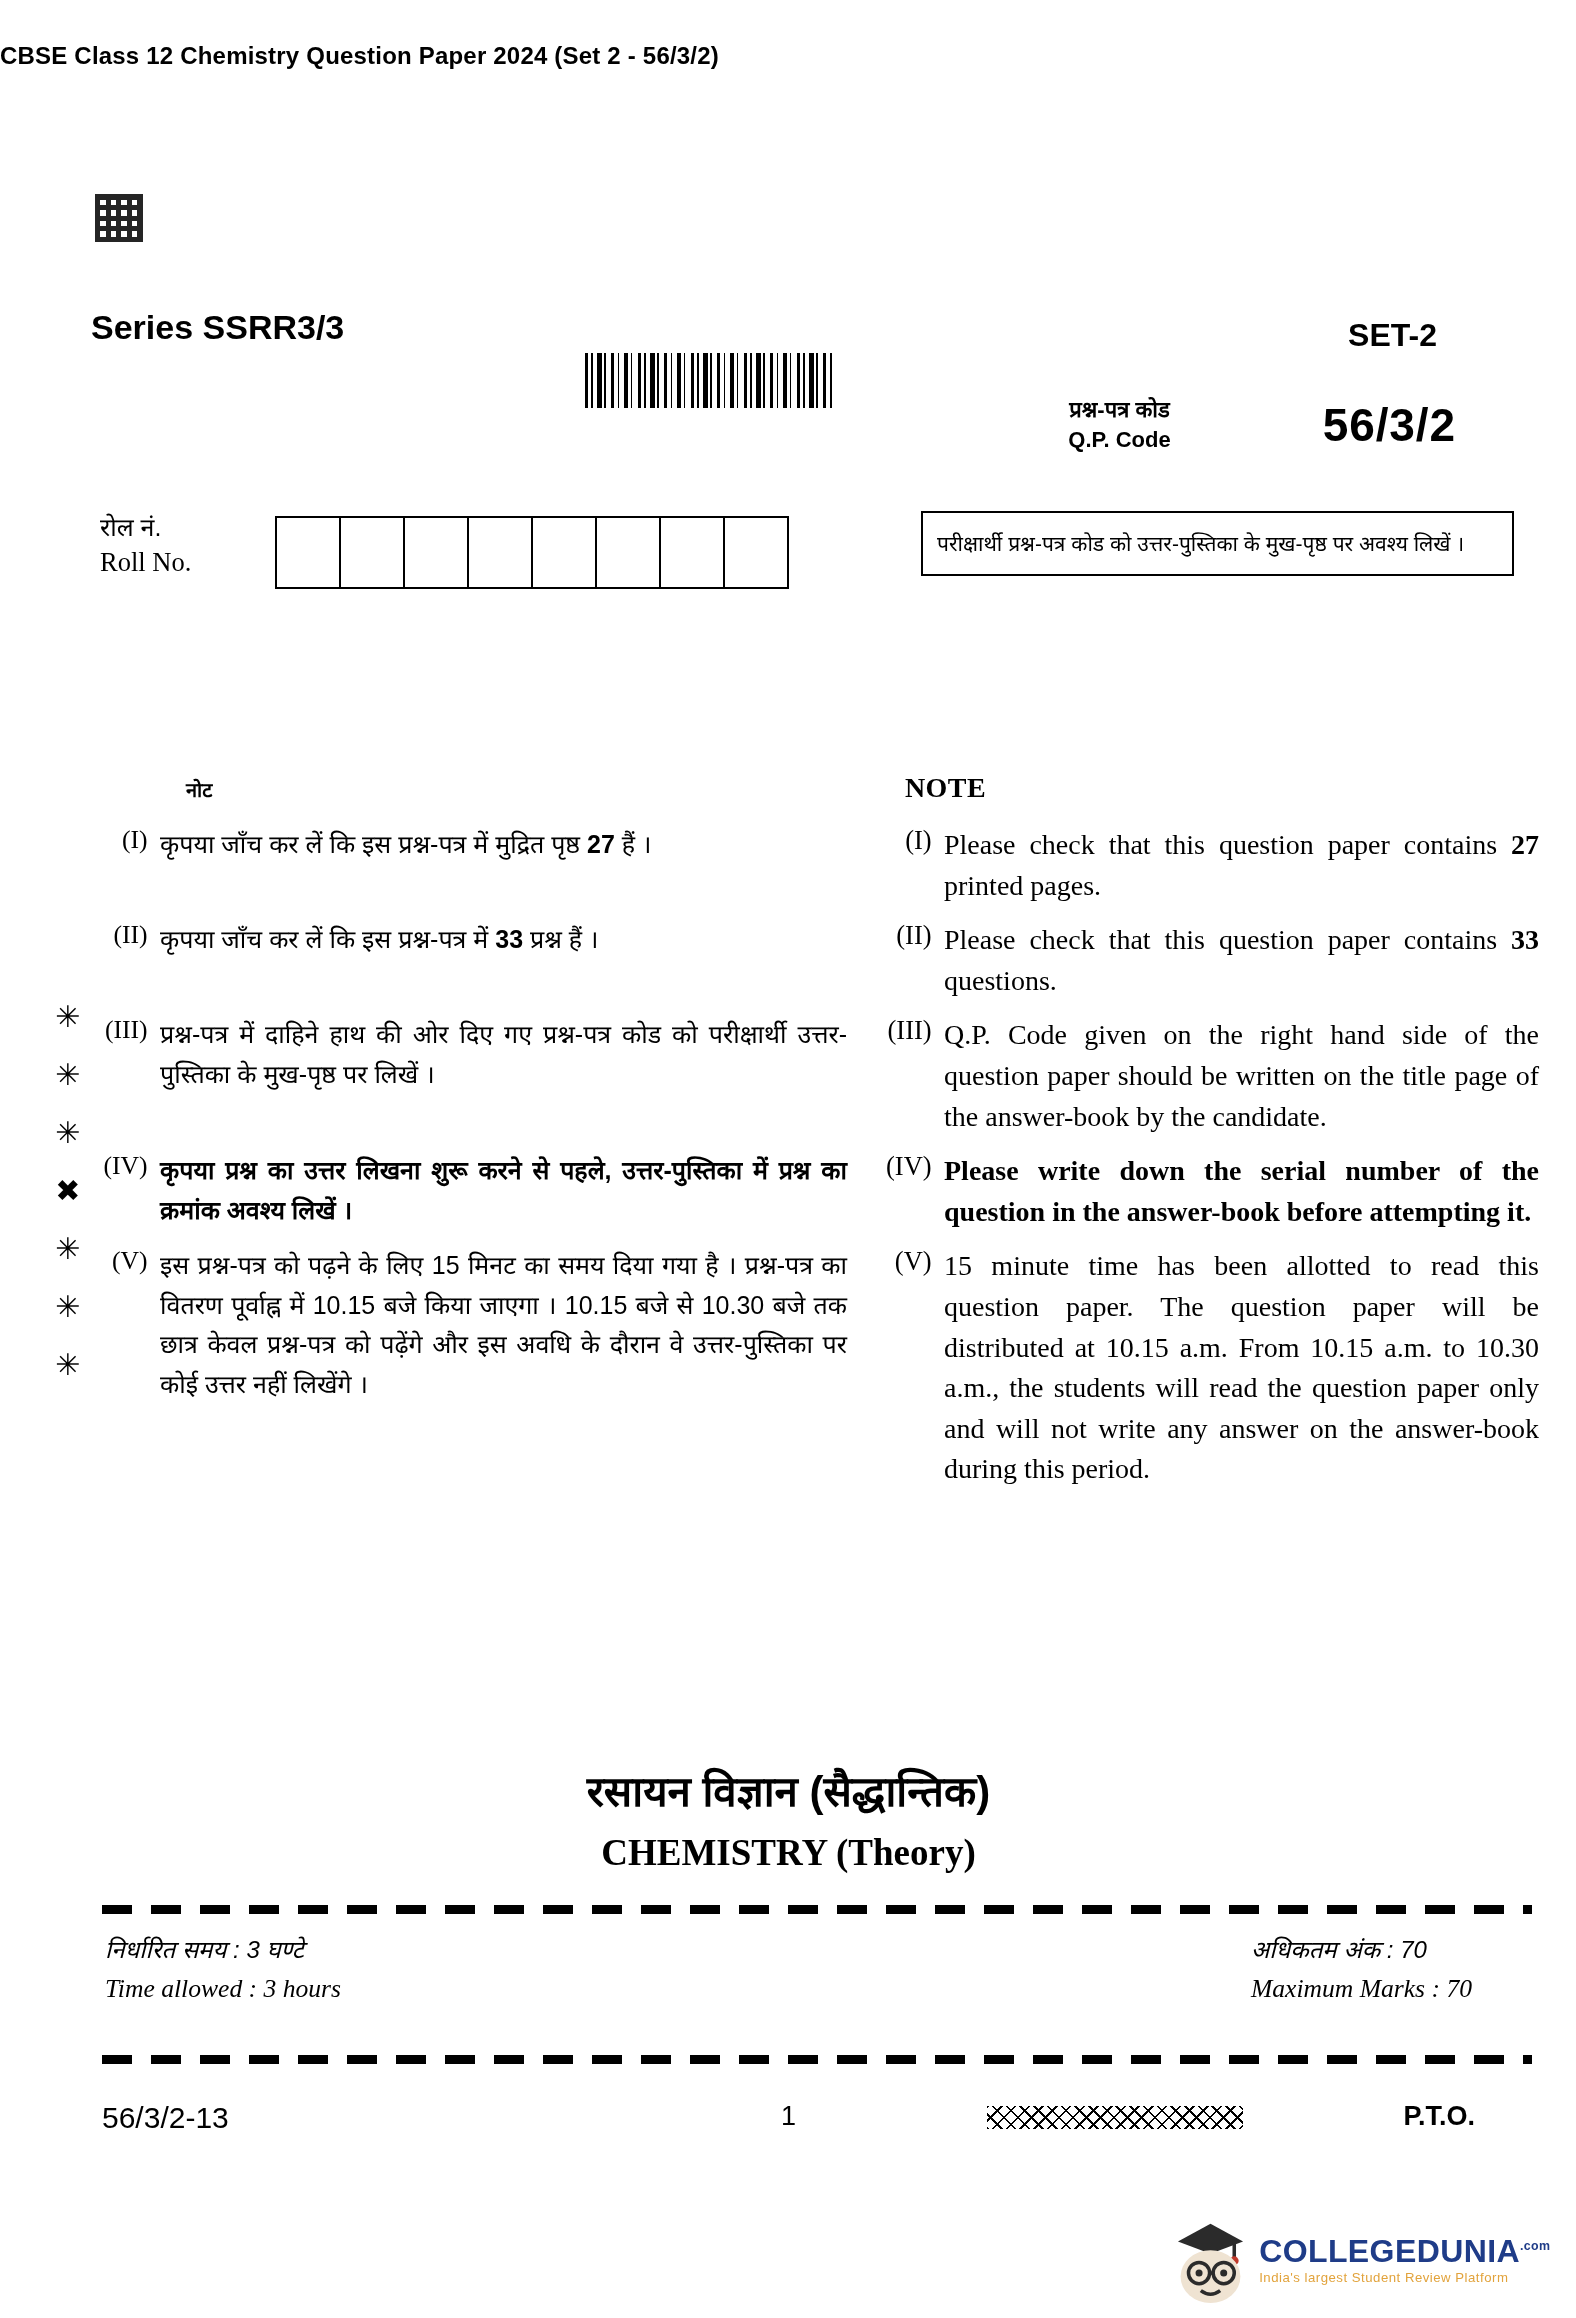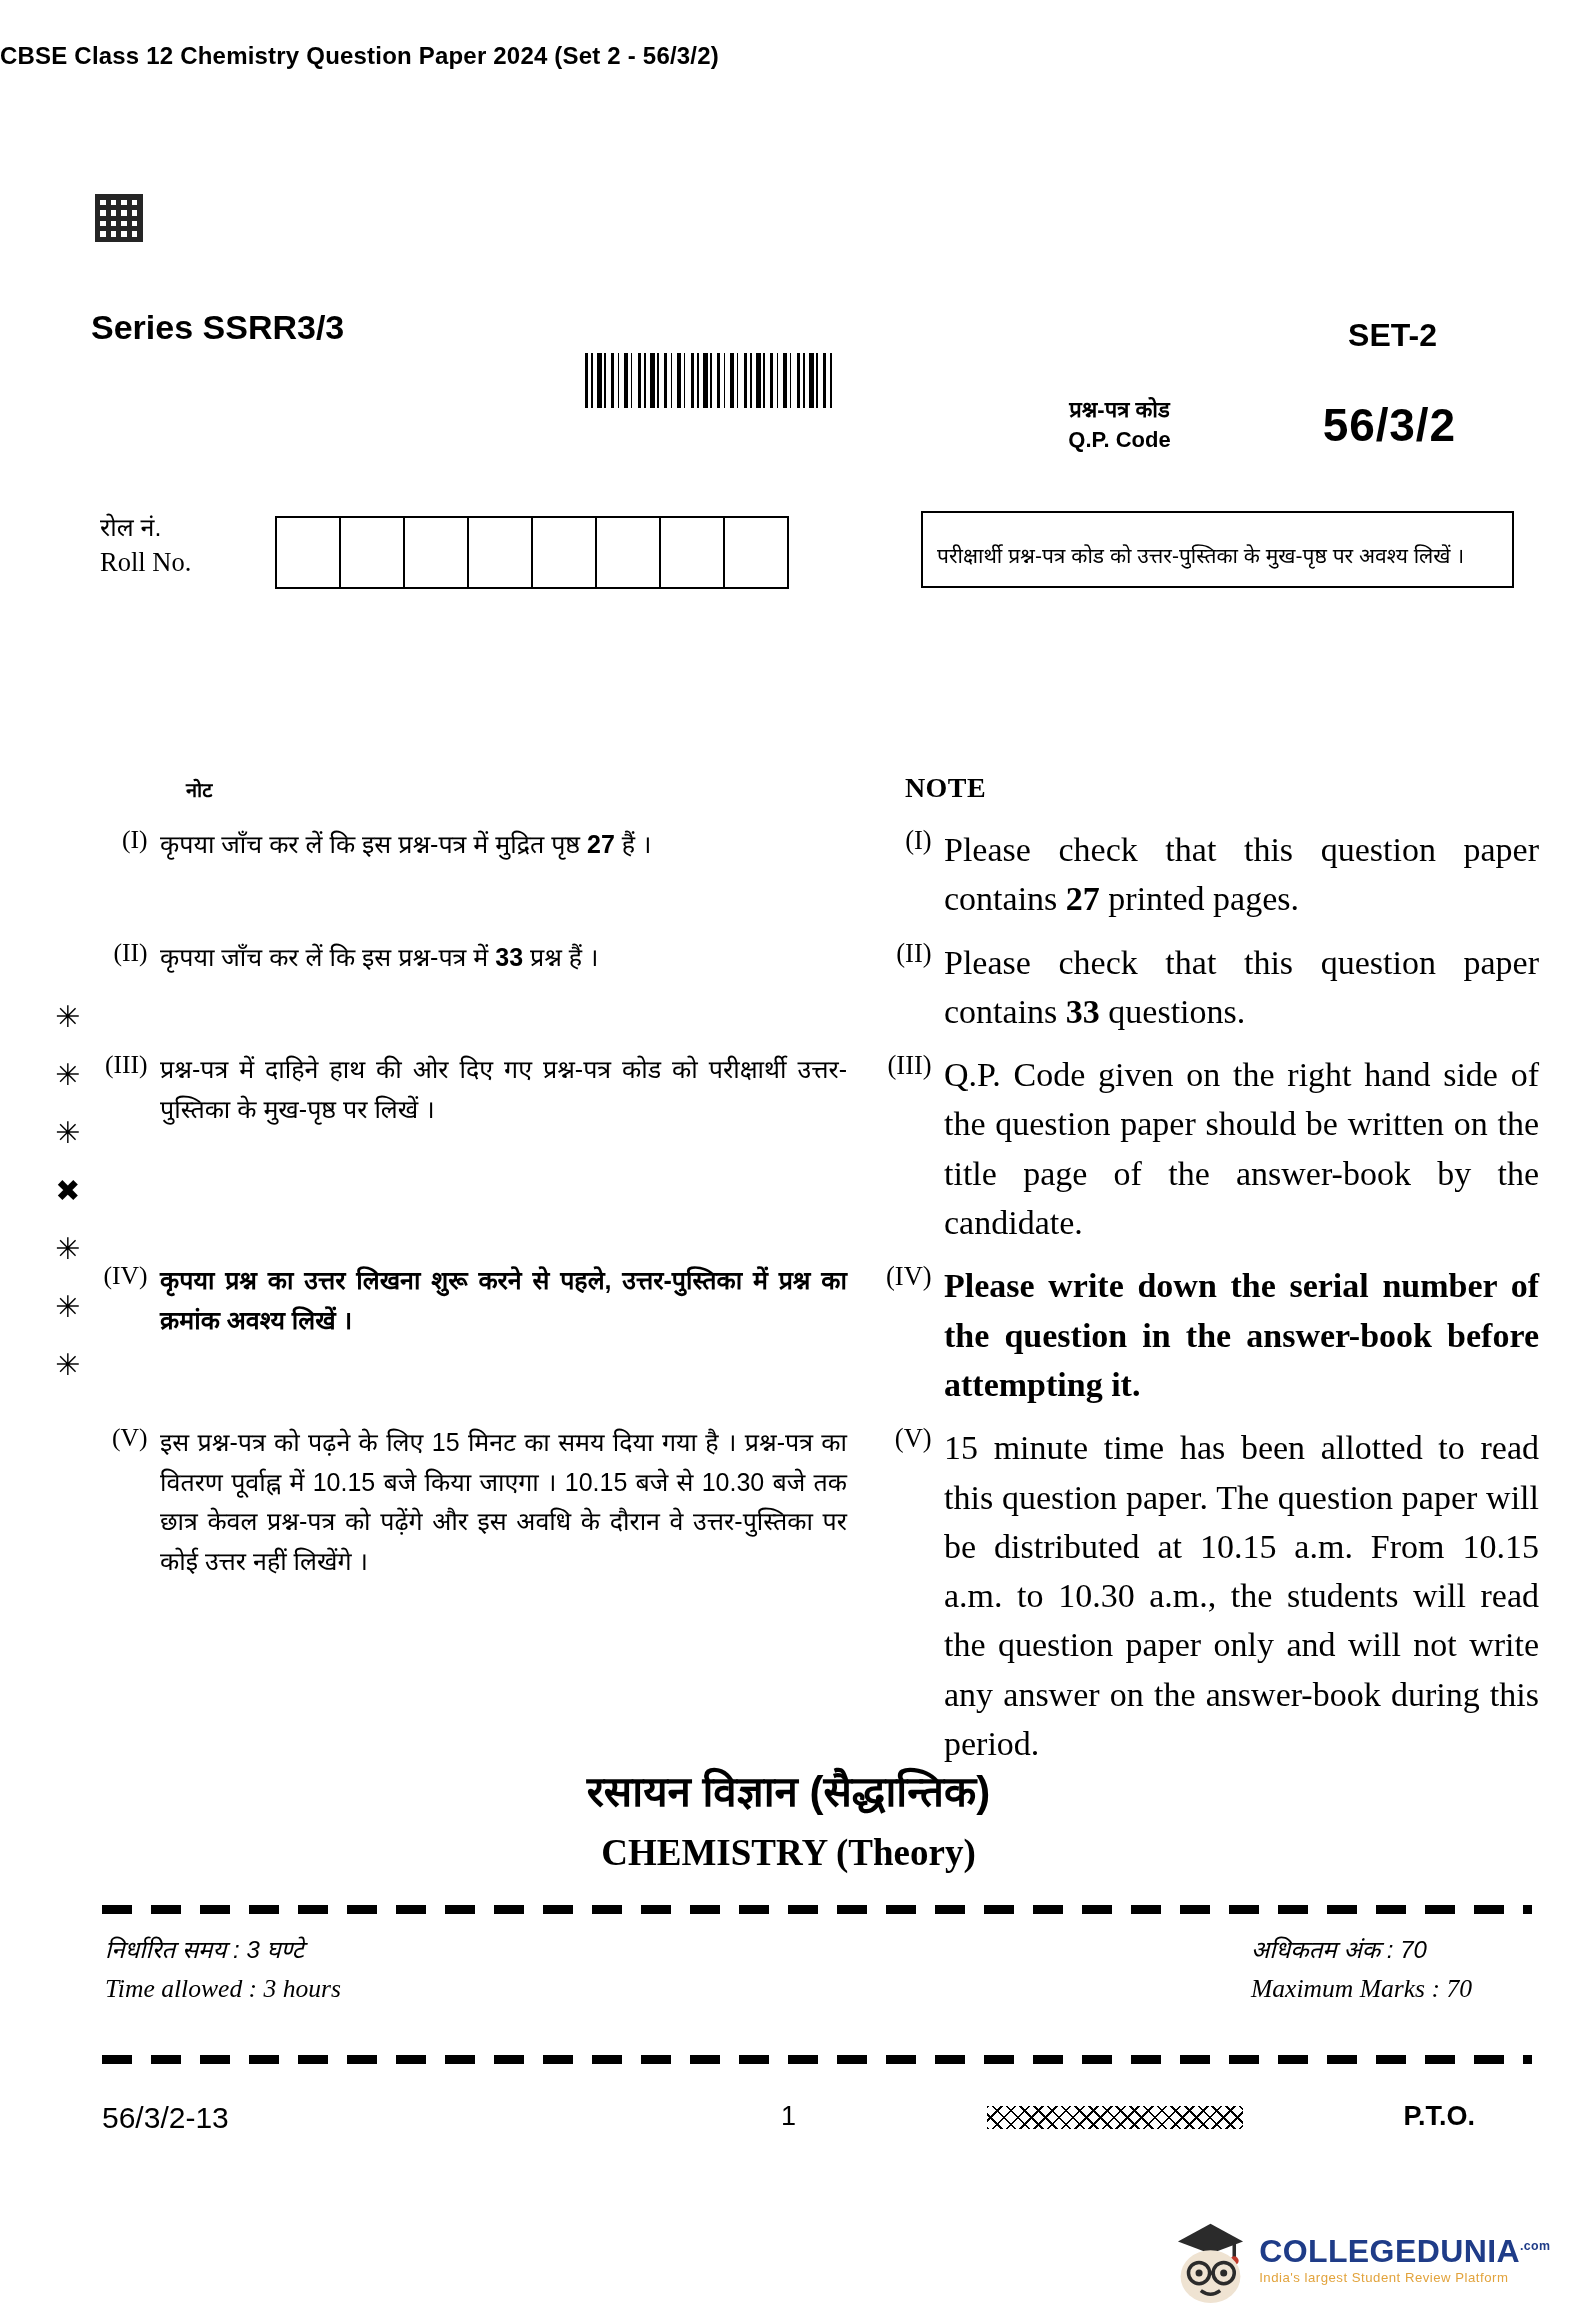--- a/index.html
+++ b/index.html
@@ -121,21 +121,21 @@
     border-right: 2.6px solid #000;
   }
 
   
   .cand-box {
     position: absolute;
     left: 883px;
     top: 441px;
     width: 593px;
     border: 2.6px solid #000;
-    padding: 27px 14px 14px 14px;
+    padding: 15px 14px 14px 14px;
     box-sizing: border-box;
   }
   .cand-box .hi {
     font-family: "Liberation Sans", sans-serif;
     font-size: 21px;
     line-height: 1.5;
     text-align: justify;
   }
   .cand-box .en {
     font-family: "Liberation Sans", sans-serif;
@@ -193,21 +193,21 @@
   .num.en { font-size: 26.5px; width: 76px; flex: 0 0 76px;}
   .txt-hi {
     font-family: "Liberation Sans", sans-serif;
     font-size: 25px;
     line-height: 1.58;
     text-align: justify;
     padding-right: 21px;
   }
   .txt-en {
     font-family: "Liberation Serif", serif;
-    font-size: 34px;
+    font-size: 28px;
     line-height: 1.45;
     text-align: justify;
   }
   .note-row.bold .txt-hi,
   .note-row.bold .txt-en { font-weight: bold; }
 
   
   .margin-marks {
     position: absolute;
     left: 12.4px;

